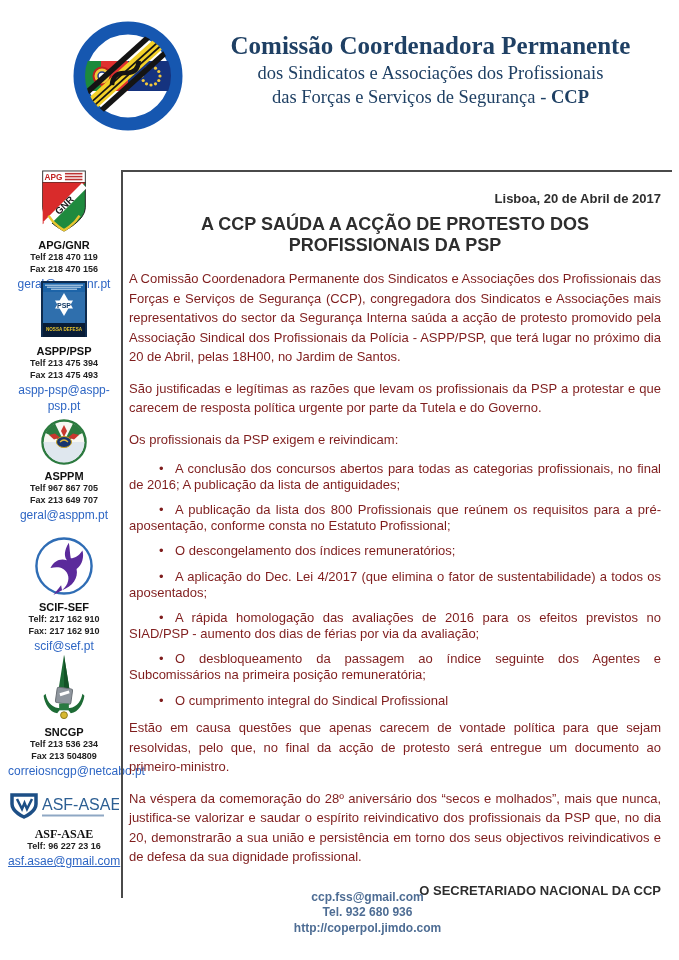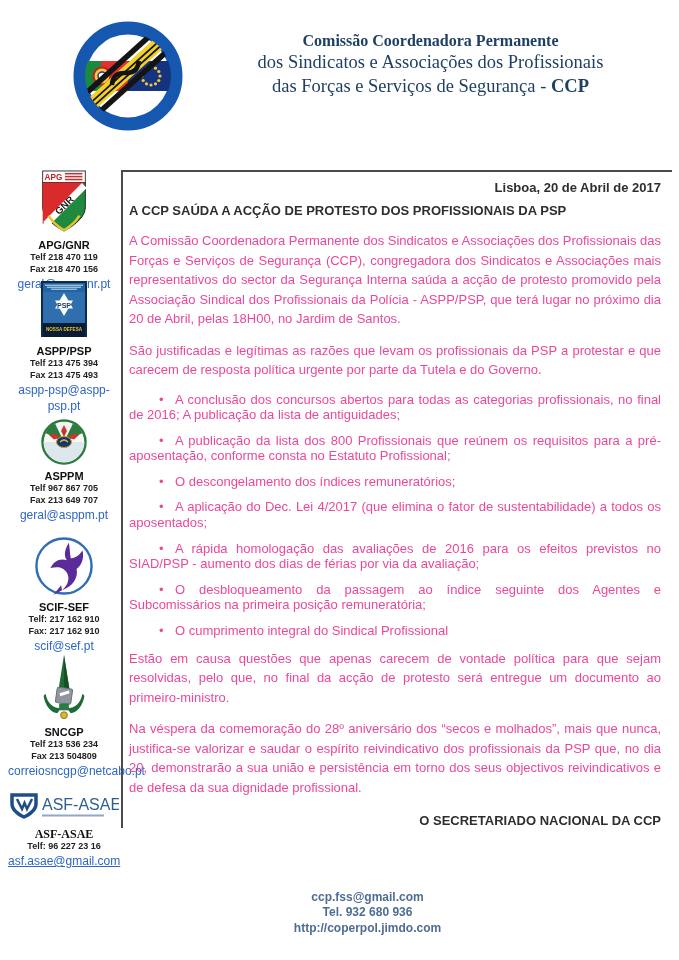--- a/index.html
+++ b/index.html
@@ -4,40 +4,40 @@
 <style>
   html,body{margin:0;padding:0;background:#ffffff;}
   .page{position:relative;width:679px;height:960px;background:#fff;overflow:hidden;
         font-family:"Liberation Sans",sans-serif;color:#3b3b3b;}
 
   
   .header{position:absolute;top:20px;left:72px;right:10px;display:flex;align-items:flex-start;}
   .ccp-logo{width:112px;height:112px;flex:0 0 112px;}
   .ccp-titles{flex:1;text-align:center;margin-top:12px;margin-left:8px;
               font-family:"Liberation Serif",serif;color:#1f4064;}
-  .t1{font-size:16px;font-weight:bold;line-height:1.15;}
+  .t1{font-size:25px;font-weight:bold;line-height:1.15;}
   .t2,.t3{font-size:18.5px;line-height:1.3;}
   .t3 .b{font-weight:bold;}
 
   
   .org{position:absolute;left:8px;width:112px;text-align:center;}
   .org-logo{display:block;margin:0 auto 1px;}
   .org-name{font-size:11px;font-weight:bold;color:#111;line-height:1.2;}
   .org-name.serif{font-family:"Liberation Serif",serif;font-size:12px;}
   .org-line{font-size:9px;font-weight:bold;color:#222;line-height:1.3;}
   .org-mail{display:block;font-size:12px;font-weight:normal;color:#2e66c4;line-height:1.35;text-decoration:none;}
   .org-mail.u{text-decoration:underline;}
 
   
   .doc{position:absolute;left:121px;top:170px;width:551px;
        border-top:2px solid #4a4a4a;border-left:2px solid #4a4a4a;
        padding:5px 11px 0 6px;box-sizing:border-box;}
-  .date{font-size:13px;font-weight:bold;color:#2e2e2e;text-align:right;margin:3px 0 8px;}
-  .doc-title{font-size:13px;font-weight:bold;color:#2e2e2e;margin:0 0 13px;}
-  .doc p{font-size:13px;line-height:1.5;margin:0 0 12px;text-align:justify;color:#ec4899;}
+  .date{font-size:13px;font-weight:bold;color:#2e2e2e;text-align:right;margin:14px 0 8px;}
+  .doc-title{font-size:18px;font-weight:bold;color:#2e2e2e;text-align:center;margin:0 0 13px;}
+  .doc p{font-size:13px;line-height:1.5;margin:0 0 12px;text-align:justify;color:#7f1d1d;}
   .doc p.bullet{line-height:1.2;margin:0 0 10px;text-indent:30px;}
   .doc p.bullet::before{content:"\2022";display:inline-block;width:16px;text-indent:0;}
   .sig{font-size:13px;font-weight:bold;color:#2e2e2e;text-align:right;margin:16px 0 0;}
 
   
   .foot{position:absolute;top:890px;left:28px;width:679px;text-align:center;
         font-size:12px;font-weight:bold;color:#4e6d94;line-height:1.28;}
   .foot a{color:#4e6d94;text-decoration:none;}
 </style>
 </head>
@@ -207,20 +207,21 @@
     </div>
 
   </aside>
 
   <main class="doc">
     <div class="date">Lisboa, 20 de Abril de 2017</div>
     <div class="doc-title">A CCP SAÚDA A ACÇÃO DE PROTESTO DOS PROFISSIONAIS DA PSP</div>
 
     <p>A Comissão Coordenadora Permanente dos Sindicatos e Associações dos Profissionais das Forças e Serviços de Segurança (CCP), congregadora dos Sindicatos e Associações mais representativos do sector da Segurança Interna saúda a acção de protesto promovido pela Associação Sindical dos Profissionais da Polícia - ASPP/PSP, que terá lugar no próximo dia 20 de Abril, pelas 18H00, no Jardim de Santos.</p>
     <p>São justificadas e legítimas as razões que levam os profissionais da PSP a protestar e que carecem de resposta política urgente por parte da Tutela e do Governo.</p>
+    <p>Os profissionais da PSP exigem e reivindicam:</p>
 
     <p class="bullet"><span>A conclusão dos concursos abertos para todas as categorias profissionais, no final de 2016; A publicação da lista de antiguidades;</span></p>
     <p class="bullet"><span>A publicação da lista dos 800 Profissionais que reúnem os requisitos para a pré-aposentação, conforme consta no Estatuto Profissional;</span></p>
     <p class="bullet"><span>O descongelamento dos índices remuneratórios;</span></p>
     <p class="bullet"><span>A aplicação do Dec. Lei 4/2017 (que elimina o fator de sustentabilidade) a todos os aposentados;</span></p>
     <p class="bullet"><span>A rápida homologação das avaliações de 2016 para os efeitos previstos no SIAD/PSP - aumento dos dias de férias por via da avaliação;</span></p>
     <p class="bullet"><span>O desbloqueamento da passagem ao índice seguinte dos Agentes e Subcomissários na primeira posição remuneratória;</span></p>
     <p class="bullet"><span>O cumprimento integral do Sindical Profissional</span></p>
 
     <p>Estão em causa questões que apenas carecem de vontade política para que sejam resolvidas, pelo que, no final da acção de protesto será entregue um documento ao primeiro-ministro.</p>

